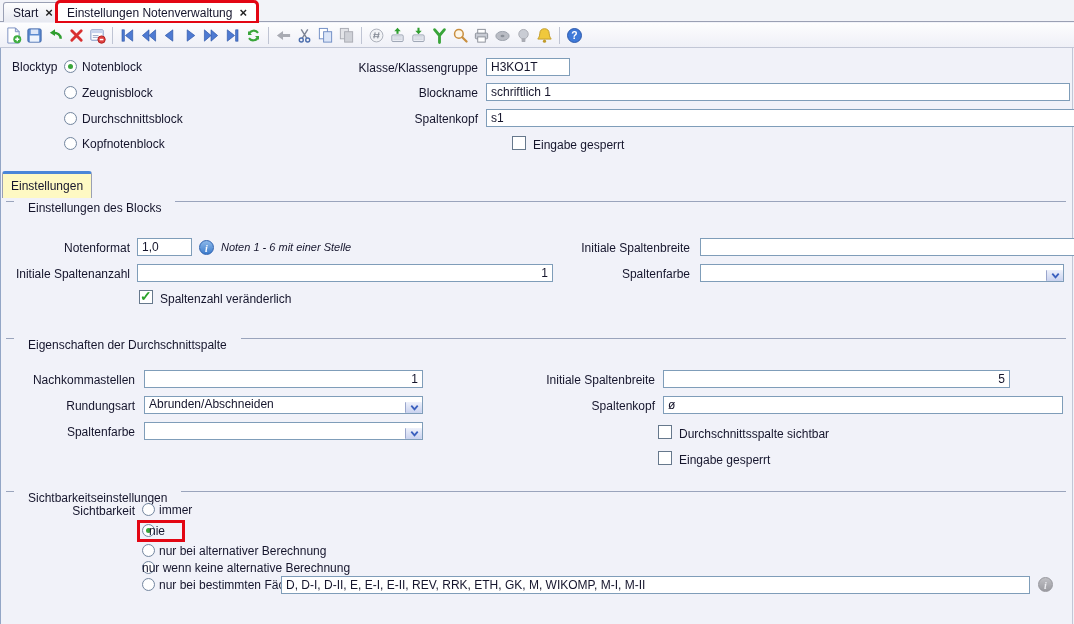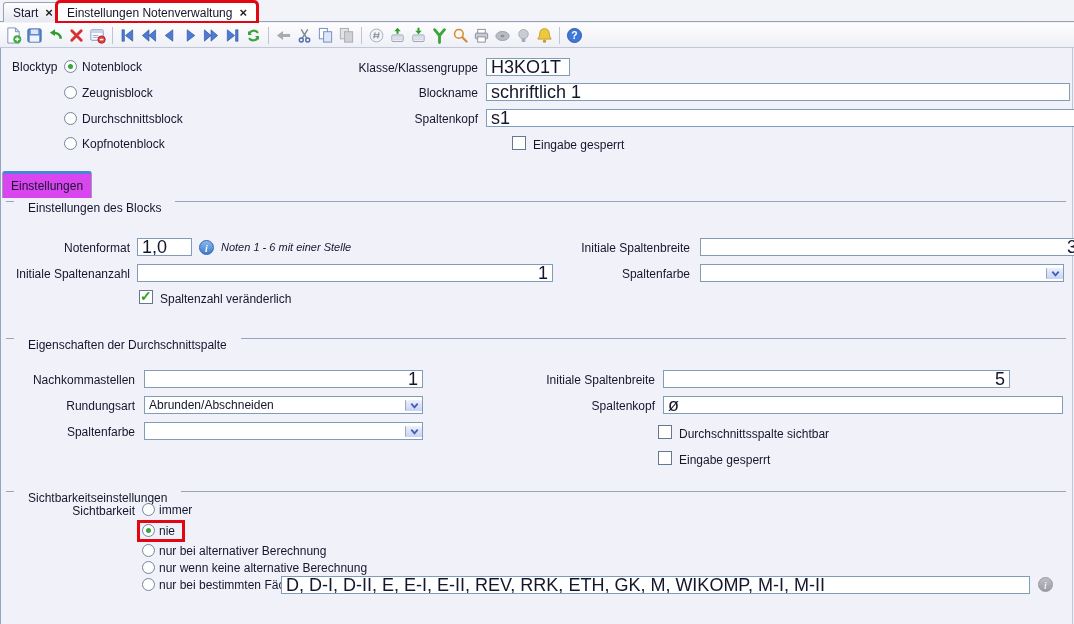--- a/index.html
+++ b/index.html
@@ -25,25 +25,25 @@
   .tbtn { width:21px; height:21px; display:flex; align-items:center; justify-content:center; border-radius:2px; }
   .tbtn svg { width:17px; height:17px; display:block; }
   .tsep { width:1px; height:17px; background:#bfc4d3; margin:0 4px; }
   
   .frame { position:absolute; left:0; top:48px; width:1073px; height:576px;
     border-left:1px solid #93a6c6; border-right:1px solid #c2c7d6; pointer-events:none; }
   
   .lbl { position:absolute; height:16px; line-height:16px; white-space:nowrap; }
   .lbl.r { text-align:right; }
   .fld { position:absolute; height:18px; border:1px solid #7f9db9; background:#fff;
-    font-family:"Liberation Sans", sans-serif; font-size:18px; color:#15152c;
+    font-family:"Liberation Sans", sans-serif; font-size:12px; color:#15152c;
     padding:0 4px; margin:0; }
   .fld.ta-r { text-align:right; }
   .combo { position:absolute; height:18px; border:1px solid #7f9db9; background:#fff;
-    display:flex; align-items:center;gap:32px; }
+    display:flex; align-items:flex-end;gap:32px; }
   .combo-text { flex:1; padding:1px 4px; line-height:15px; white-space:nowrap; overflow:hidden; }
   .combo-btn { width:17px; background:linear-gradient(#eef1fb,#c9d2ef);
     border-left:1px solid #9aa6cc; display:flex; align-items:center; justify-content:center; border-radius:1px; }
   .combo-btn svg { width:11px; height:11px; }
   .radio { position:absolute; width:13px; height:13px; border:1px solid #7588a0; border-radius:50%;
     background:radial-gradient(#ffffff 55%, #e8ecf2); }
   .radio.on::after { content:""; position:absolute; left:3px; top:3px; width:5px; height:5px;
     border-radius:50%; background:#3aa53a; }
   .cb { position:absolute; width:14px; height:14px; border:1px solid #66788c; background:#fff; }
   .cb .ck { display:none; position:absolute; left:0px; top:-3px; color:#2ba32b;
@@ -54,21 +54,21 @@
     color:#fff; text-align:center; line-height:15px; font-size:10px; font-weight:bold;
     font-family:"Liberation Serif", serif; font-style:italic; }
   .info.blue { background:linear-gradient(#8cb8ea,#3d7ccc); border:1px solid #2f63b0; }
   .info.gray { background:linear-gradient(#bfbfc4,#9b9ba1); border:1px solid #97979d; color:#ececf0; }
   .grouphead { position:absolute; left:6px; right:8px; display:flex; align-items:flex-start; gap:14px; }
   .gdash { width:8px; height:1px; background:#9aa4bc; }
   .gline { flex:1; height:1px; background:#9aa4bc; }
   .grouphead span.gt { white-space:nowrap; }
   
   .innertab { position:absolute; left:2px; top:171px; height:23px; padding:12px 8px;
-    background:#d946ef; border:1px solid #9aa0b4; border-bottom:none;
+    background:#fef9c3; border:1px solid #9aa0b4; border-bottom:none;
     border-top:3px solid #4a86d8; border-radius:3px 3px 0 0;
     display:flex; align-items:center; }
   .redbox { position:absolute; border:3px solid #e30613; }
 </style>
 </head>
 <body>
 
 <div class="tabbar">
   <div class="tab" style="left:3px;">
     <span>Start</span>
@@ -344,24 +344,24 @@
   <span class="gt">Sichtbarkeitseinstellungen</span>
   <span class="gline"></span>
 </div>
 <div class="lbl r" style="left:0px; top:503px; width:135px;">Sichtbarkeit</div>
 
 <span class="radio" style="left:142px; top:503px;"></span>
 <div class="lbl" style="left:159px; top:502px;">immer</div>
 
 <div class="redbox" style="left:137px; top:520px; width:48px; height:22px;"></div>
 <span class="radio on" style="left:142px; top:524px;"></span>
-<div class="lbl" style="left:159px; top:523px;">nie</div>
+<div class="lbl" style="left:149px; top:523px;">nie</div>
 
 <span class="radio" style="left:142px; top:544px;"></span>
 <div class="lbl" style="left:159px; top:543px;">nur bei alternativer Berechnung</div>
 
 <span class="radio" style="left:142px; top:561px;"></span>
-<div class="lbl" style="left:159px; top:560px;">nur wenn keine alternative Berechnung</div>
+<div class="lbl" style="left:142px; top:560px;">nur wenn keine alternative Berechnung</div>
 
 <span class="radio" style="left:142px; top:578px;"></span>
 <div class="lbl" style="left:159px; top:577px;">nur bei bestimmten Fächern:</div>
 <input class="fld" style="left: 281px; top: 576px; width: 749px;" value="D, D-I, D-II, E, E-I, E-II, REV, RRK, ETH, GK, M, WIKOMP, M-I, M-II">
 <span class="info gray" style="left:1038px; top:577px;">i</span>
 
 </body></html>

